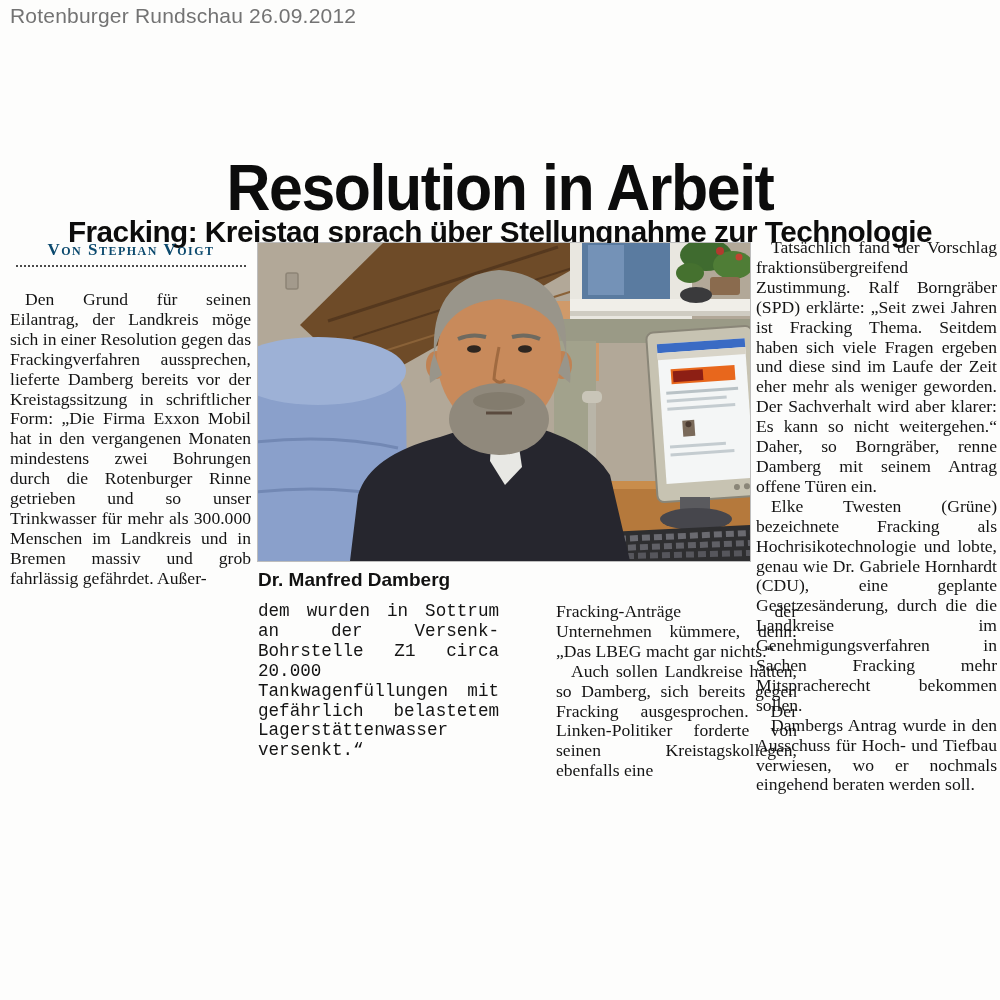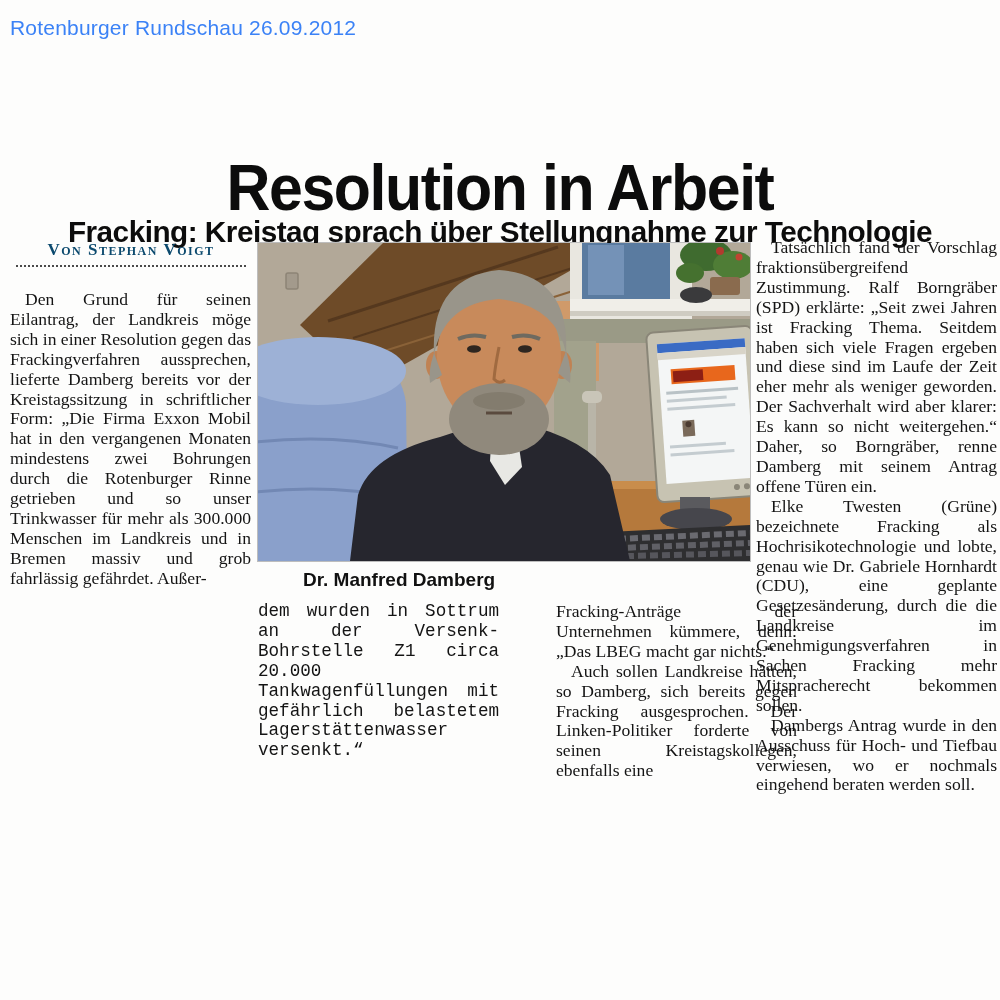--- a/index.html
+++ b/index.html
@@ -7,21 +7,21 @@
     width:1000px;height:1000px;
     background:#fdfdfc;
     font-family:"Liberation Serif", serif;
     color:#141414;
     position:relative;
     overflow:hidden;
   }
   .masthead{
     position:absolute;left:10px;top:4px;
     font-family:"Liberation Sans", sans-serif;
-    font-size:21px;color:#3b82f6;letter-spacing:0.2px;margin-top:12px;
+    font-size:21px;color:#737373;letter-spacing:0.2px;
   }
   .headline{
     position:absolute;top:108px;left:0;width:1000px;
     text-align:center;
     font-family:"Liberation Sans", sans-serif;
     font-weight:bold;font-size:64px;letter-spacing:-1.5px;
     transform:scaleX(0.95);transform-origin:50% 50%;
     color:#0c0c0c;white-space:nowrap;
   }
   .subheadline{
@@ -57,21 +57,21 @@
   .col3{left:508px;top:602px;margin-left:48px;}
   .col4{left:756px;top:238px;}
   .photo{
     position:absolute;left:258px;top:243px;width:492px;height:318px;
     box-shadow:0 0 0 1px rgba(0,0,0,0.25);
     overflow:hidden;background:#b2a99c;
   }
   .caption{
     position:absolute;left:258px;top:569px;width:492px;
     font-family:"Liberation Sans", sans-serif;
-    font-weight:bold;font-size:19px;color:#111;margin-left:45px;
+    font-weight:bold;font-size:19px;color:#111;
   }
 </style>
 </head>
 <body>
 
 <div class="masthead">Rotenburger Rundschau 26.09.2012</div>
 
 <h1 class="headline">Resolution in Arbeit</h1>
 <h2 class="subheadline">Fracking: Kreistag sprach über Stellungnahme zur Technologie</h2>
 

